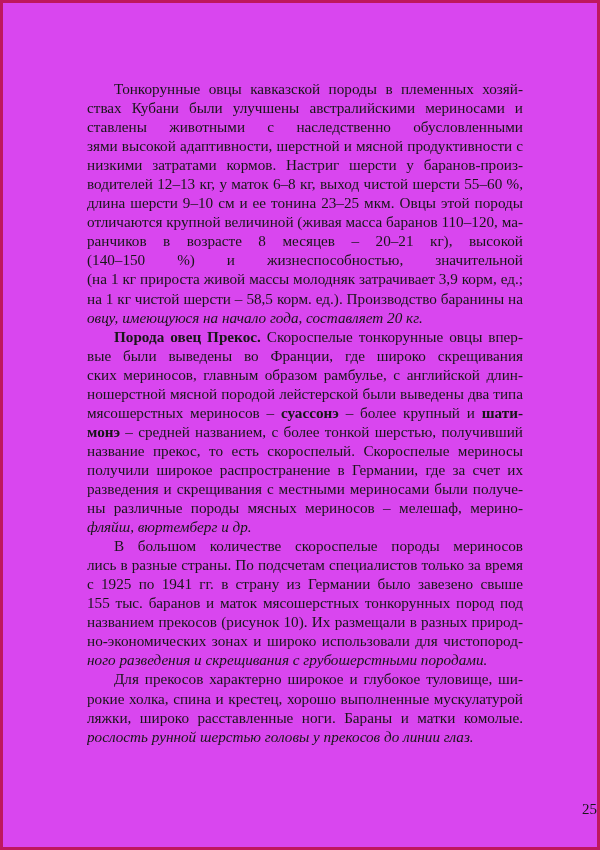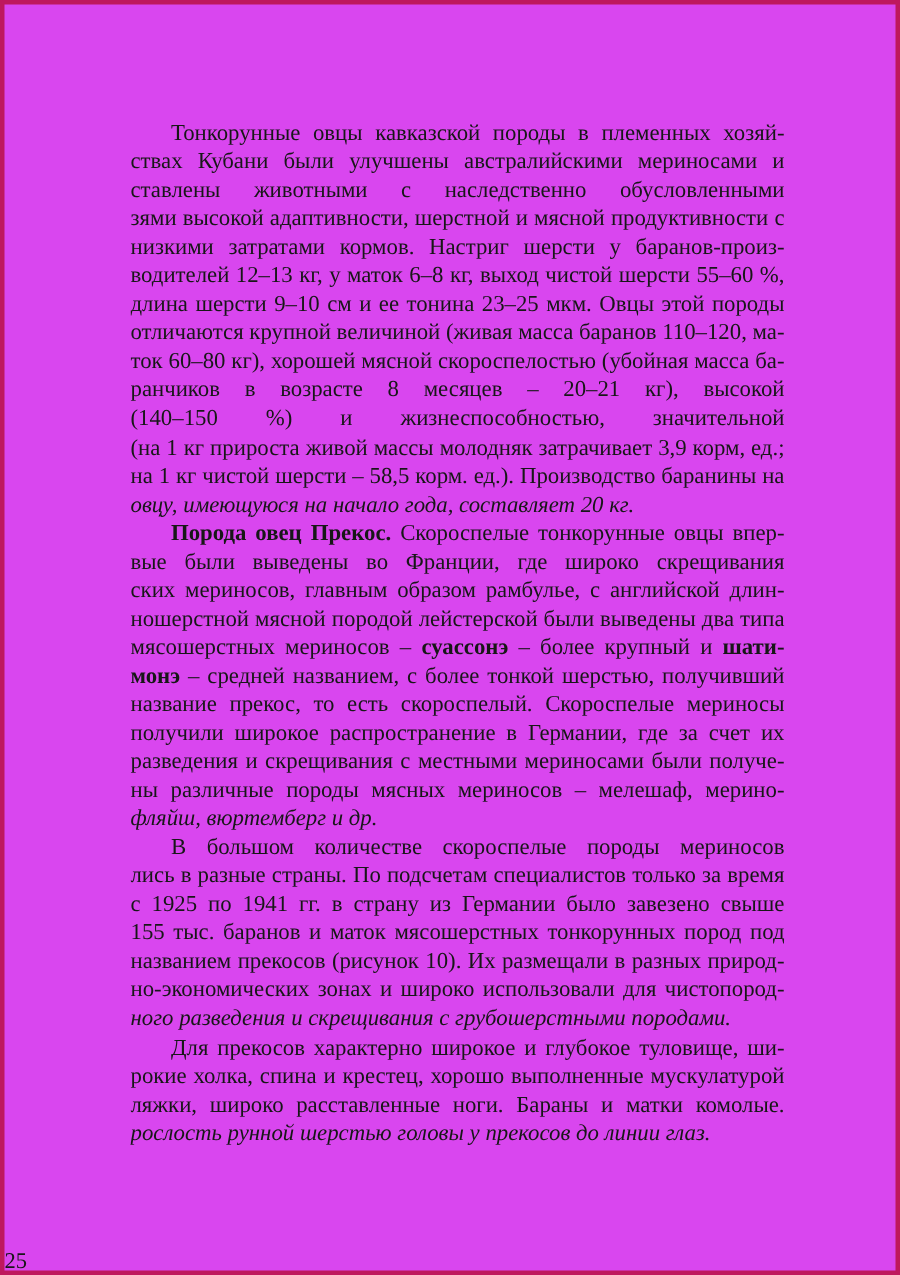--- a/index.html
+++ b/index.html
@@ -29,43 +29,42 @@
     text-align: justify;
     text-align-last: justify;
     white-space: normal;
   }
   .line.last { text-align-last: left; font-style: italic; }
   .line.indent { text-indent: 27px; }
   .seg-b { font-weight: bold; }
   .seg-i { }
   .page-number {
     position: absolute;
-    top: 830px;
+    top: 798px;
     left: 0;
     width: 100%;
-    text-align: left;
+    text-align: right;
     font-size: 15px;
     color: #171717;
   }
 </style>
 </head>
 <body>
 
 <div class="page">
   <div class="text-block">
       <div class="paragraph">
         <div class="line indent"><span class="">Тонкорунные овцы кавказской породы в племенных хозяй-</span></div>
         <div class="line"><span class="">ствах Кубани были улучшены австралийскими мериносами и пред-</span></div>
         <div class="line"><span class="">ставлены животными с наследственно обусловленными взаимосвя-</span></div>
         <div class="line"><span class="">зями высокой адаптивности, шерстной и мясной продуктивности с</span></div>
         <div class="line"><span class="">низкими затратами кормов. Настриг шерсти у баранов-произ-</span></div>
         <div class="line"><span class="">водителей 12–13 кг, у маток 6–8 кг, выход чистой шерсти 55–60 %,</span></div>
         <div class="line"><span class="">длина шерсти 9–10 см и ее тонина 23–25 мкм. Овцы этой породы</span></div>
         <div class="line"><span class="">отличаются крупной величиной (живая масса баранов 110–120, ма-</span></div>
-        <div class="line"><span class="">ток 60–80 кг), хорошей мясной скороспелостью (убойная масса ба-</span></div>
         <div class="line"><span class="">ранчиков в возрасте 8 месяцев – 20–21 кг), высокой плодовитостью</span></div>
         <div class="line"><span class="">(140–150 %) и жизнеспособностью, значительной экономичностью</span></div>
         <div class="line"><span class="">(на 1 кг прироста живой массы молодняк затрачивает 3,9 корм, ед.;</span></div>
         <div class="line"><span class="">на 1 кг чистой шерсти – 58,5 корм. ед.). Производство баранины на</span></div>
         <div class="line last"><span class="">овцу, имеющуюся на начало года, составляет 20 кг.</span></div>
       </div>
       <div class="paragraph">
         <div class="line indent"><span class="seg-b ">Порода овец Прекос.</span><span class=""> Скороспелые тонкорунные овцы впер-</span></div>
         <div class="line"><span class="">вые были выведены во Франции, где широко скрещивания француз-</span></div>
         <div class="line"><span class="">ских мериносов, главным образом рамбулье, с английской длин-</span></div>

